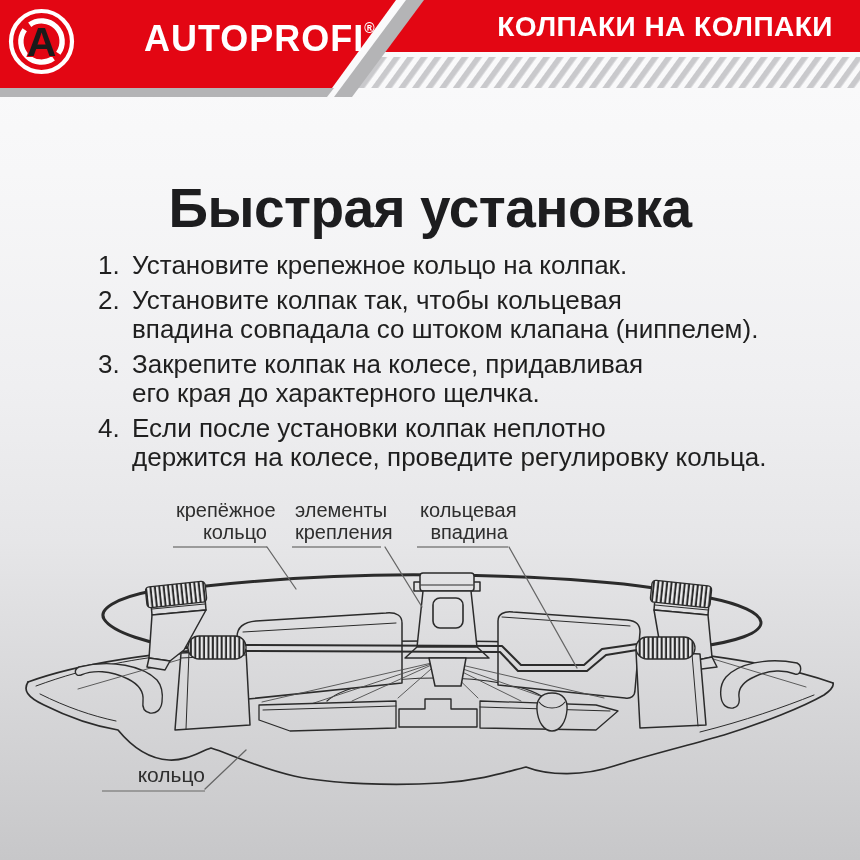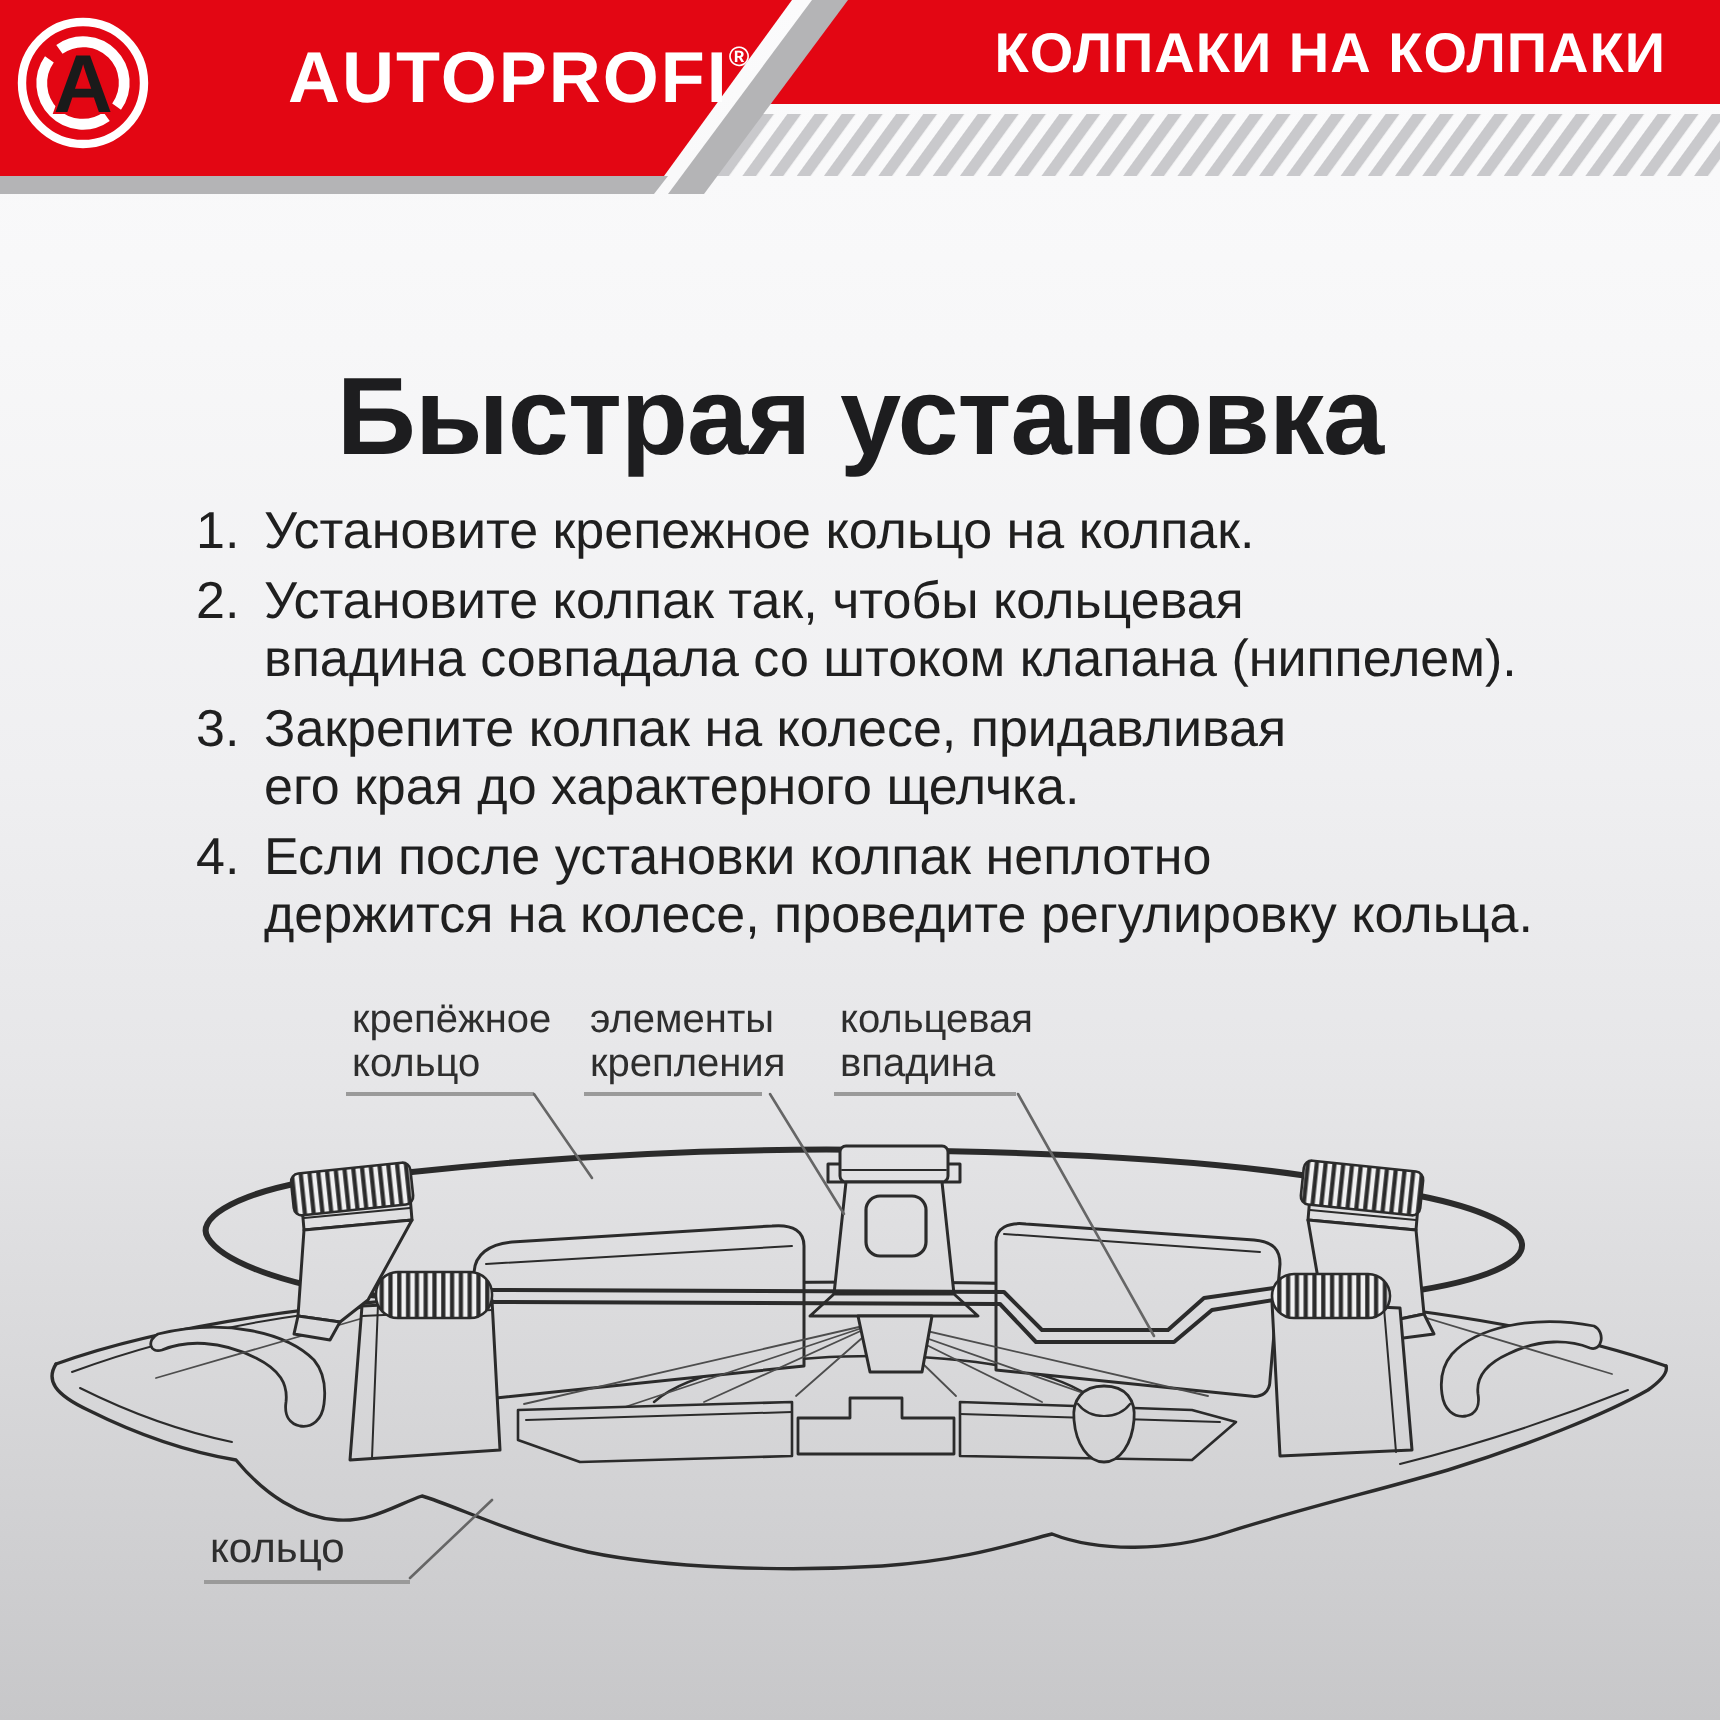--- a/index.html
+++ b/index.html
@@ -24,21 +24,21 @@
     left:0;top:136px;width:860px;text-align:center;color:#1d1d1f;
     font-size:55px;font-weight:bold;letter-spacing:-.5px;line-height:1.1;white-space:nowrap;margin-top:42px;
   }
   
   .steps{left:98px;top:251px;width:700px;color:#1f1f1f;font-size:26px;line-height:29px;}
   .step{position:relative;padding-left:34px;margin-bottom:6px;white-space:nowrap;}
   .step .num{position:absolute;left:0;top:0;}
   
   .dlabel{
     color:#2e2e2e;font-size:20px;line-height:21.5px;
-    border-bottom:2px solid #9a9a9a;padding:0 0 3px 3px;white-space:nowrap;
+    border-bottom:2px solid #9a9a9a;padding:0 0 3px 3px;white-space:nowrap;text-align:right;
   }
   .lbl-ring{left:173px;top:500px;width:91px;}
   .lbl-fast{left:292px;top:500px;width:86px;}
   .lbl-groove{left:417px;top:500px;width:88px;}
   .lbl-cap{left:102px;top:763px;width:100px;font-size:21px;line-height:24px;}
   svg{display:block;}
 </style>
 </head>
 <body>
 

